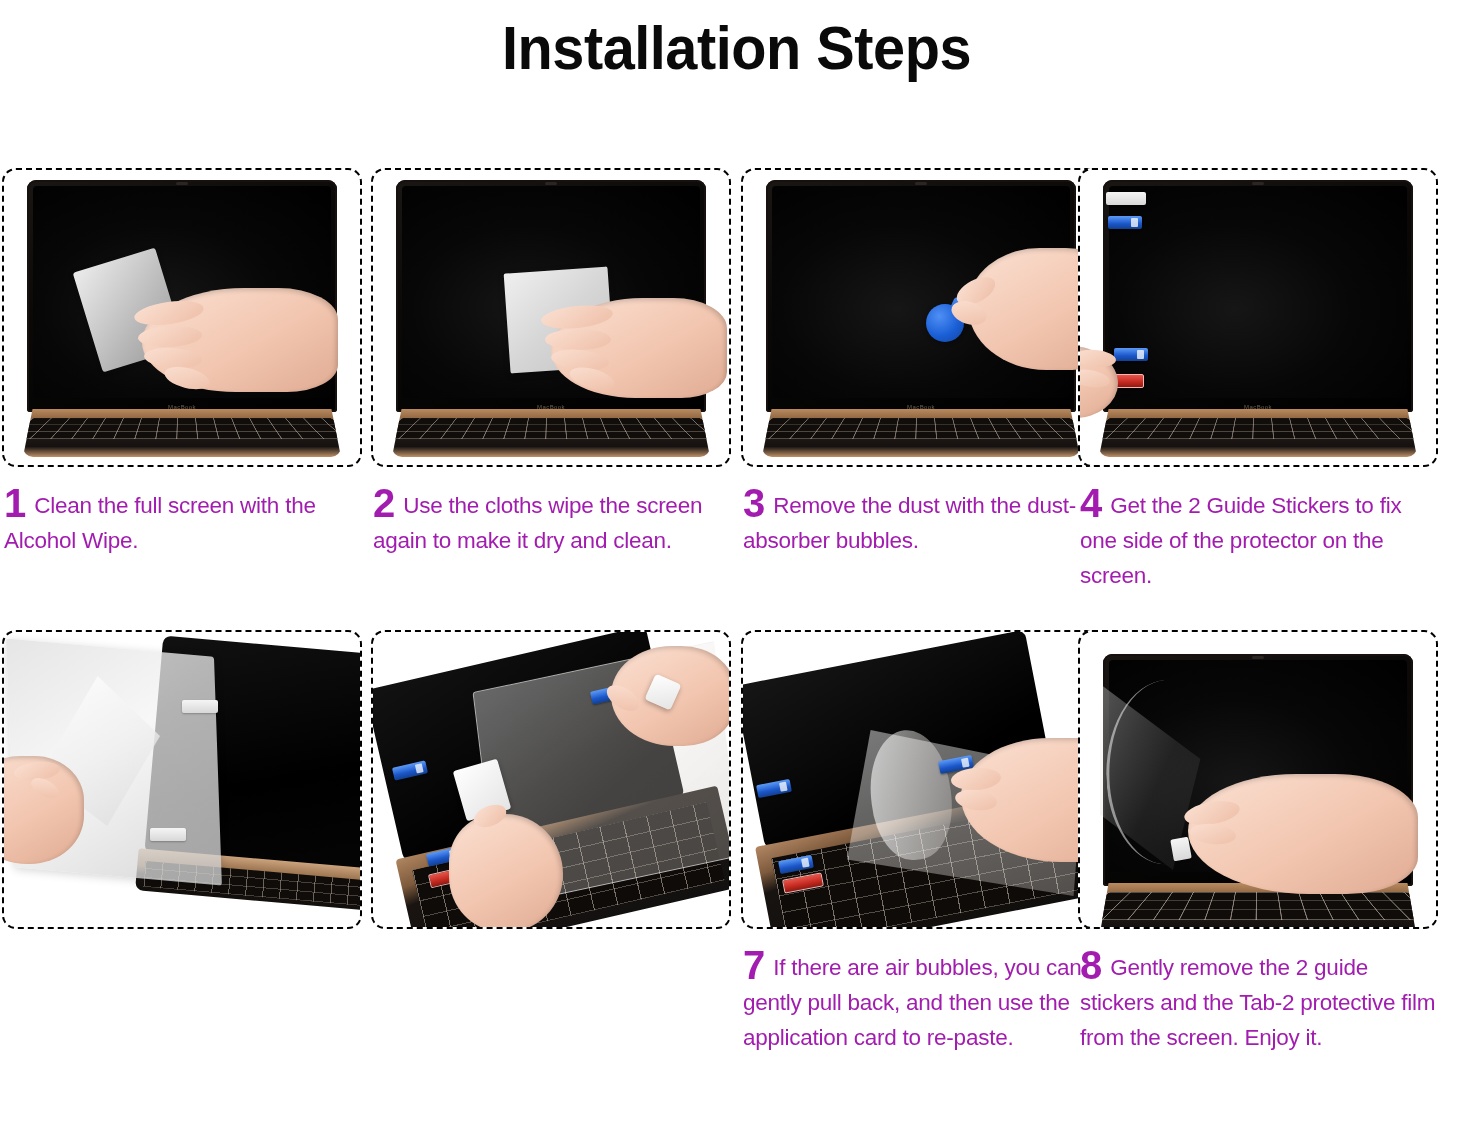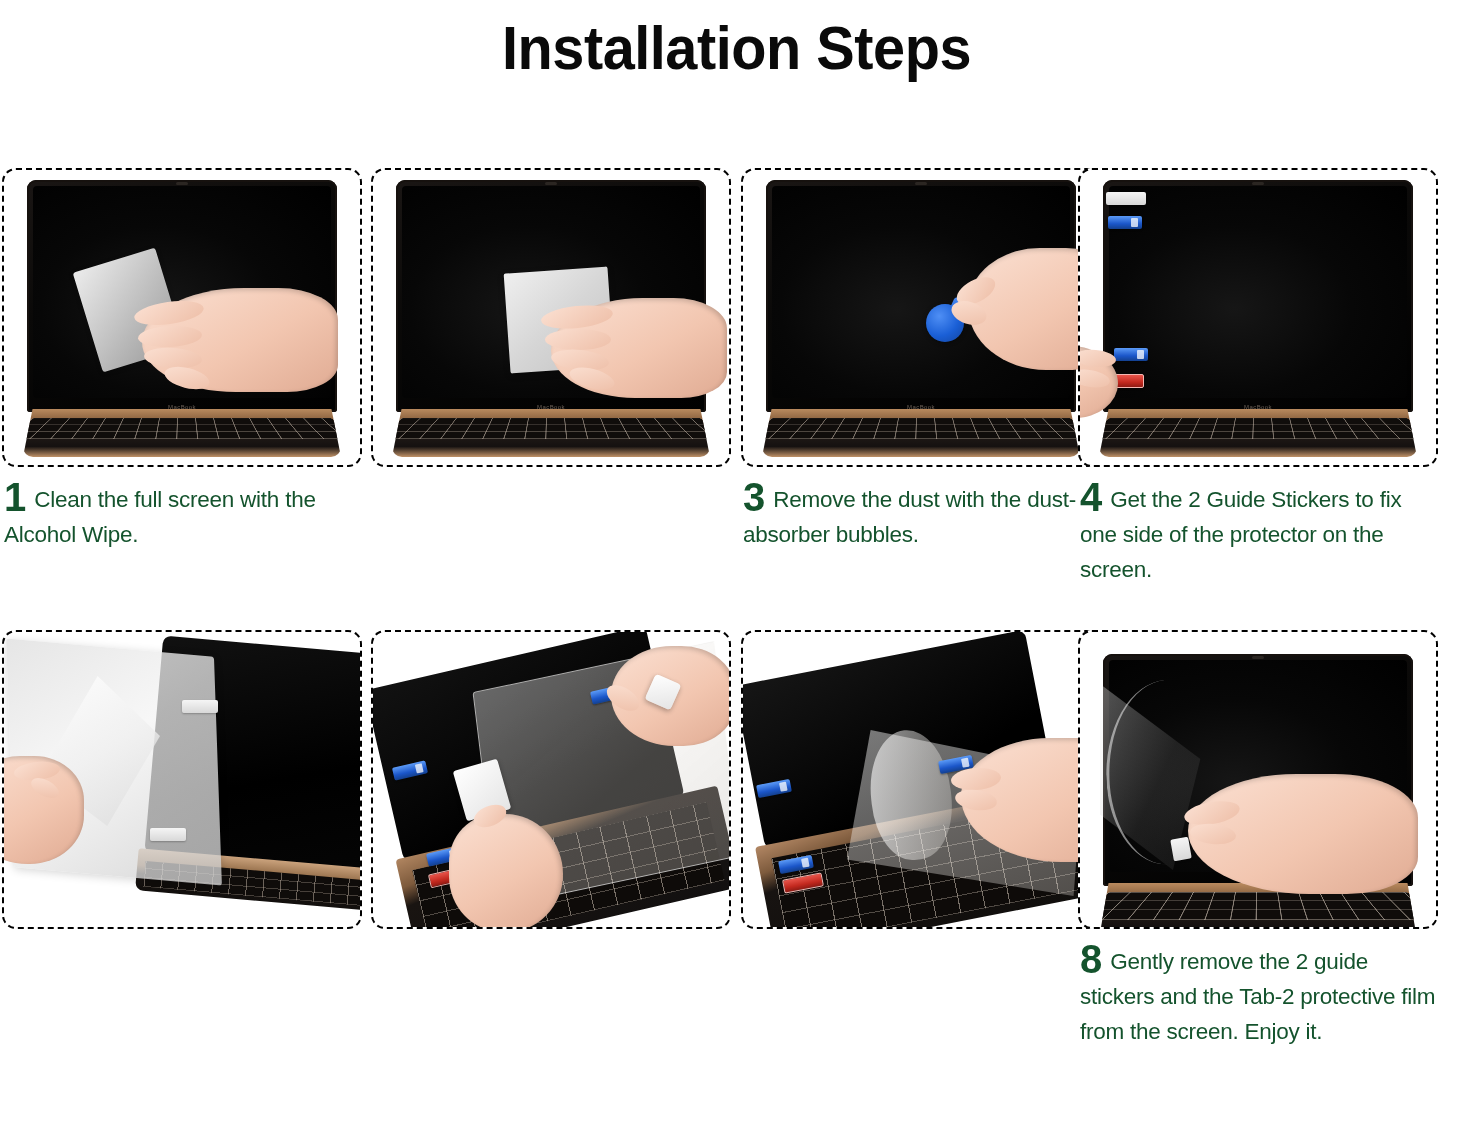--- a/index.html
+++ b/index.html
@@ -227,24 +227,24 @@
     position: absolute;
     width: 44px; height: 60px;
     background: linear-gradient(150deg,#ffffff,#e4e4e4);
     border-radius: 3px;
     box-shadow: 0 2px 5px rgba(0,0,0,.3);
   }
 
   
   .caption {
     position: relative;
-    margin-top: 10px;
+    margin-top: 16px;
     width: 366px;
     padding-left: 2px;
-    color: #14532d;
+    color: #a21caf;
     font-family: "Liberation Sans", sans-serif;
     font-size: 22.5px;
     line-height: 35px;
     letter-spacing: -0.25px;
   }
   .num {
     font-weight: bold;
     font-size: 40px;
     line-height: 1;
     vertical-align: -4px;
@@ -301,20 +301,23 @@
             </div>
           </div>
           <div class="cloth" style="left:134px;top:100px;width:104px;height:100px;transform:rotate(-4deg);"></div>
           <div class="hand" style="left:178px;top:128px;width:176px;height:100px;border-radius:60% 35% 30% 55%;"></div>
           <div class="finger" style="left:168px;top:136px;width:72px;height:22px;transform:rotate(-6deg);"></div>
           <div class="finger" style="left:172px;top:159px;width:66px;height:21px;transform:rotate(0deg);"></div>
           <div class="finger" style="left:178px;top:180px;width:58px;height:20px;transform:rotate(6deg);"></div>
           <div class="finger" style="left:196px;top:199px;width:46px;height:19px;transform:rotate(15deg);"></div>
         </div>
       </div>
+      <div class="caption">
+        <span class="num">2</span><span>Use the cloths wipe the screen again to make it dry and clean.</span>
+      </div>
     </div>
 
     <div class="step c2 r0">
       <div class="frame">
         <div class="photo">
           <div class="laptop-front">
             <div class="lid">
               <div class="lid-cam"></div>
               <div class="lid-screen"></div>
               <div class="lid-logo">MacBook</div>
@@ -427,20 +430,23 @@
           <div class="guide-sticker" style="left:14px;top:150px;transform:rotate(-11deg);"></div>
           <div class="guide-sticker" style="left:36px;top:226px;transform:rotate(-11deg);"></div>
           <div class="guide-sticker" style="left:196px;top:126px;transform:rotate(-11deg);"></div>
           <div class="tab-red" style="left:40px;top:244px;transform:rotate(-11deg);"></div>
 
           <div class="hand" style="left:218px;top:106px;width:190px;height:124px;border-radius:50% 38% 40% 56%;"></div>
           <div class="finger" style="left:208px;top:136px;width:50px;height:22px;transform:rotate(-4deg);"></div>
           <div class="finger" style="left:212px;top:158px;width:42px;height:20px;transform:rotate(8deg);"></div>
         </div>
       </div>
+      <div class="caption">
+        <span class="num">7</span><span>If there are air bubbles, you can gently pull back, and then use the application card to re-paste.</span>
+      </div>
     </div>
 
     <div class="step c3 r1">
       <div class="frame">
         <div class="photo">
           <div class="laptop-front" style="top:22px;">
             <div class="lid">
               <div class="lid-cam"></div>
               <div class="lid-screen"></div>
             </div>

